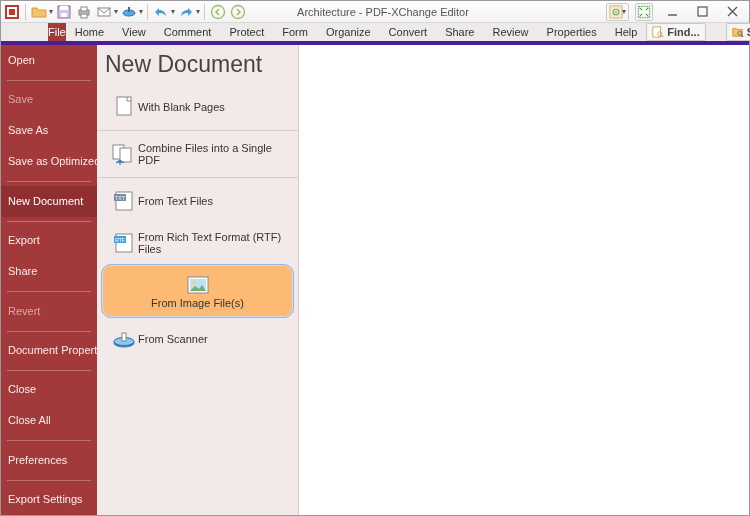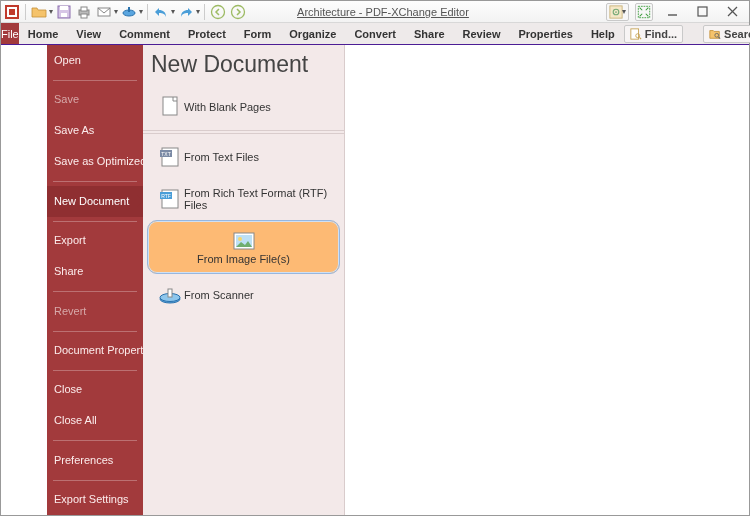--- a/index.html
+++ b/index.html
@@ -5,41 +5,41 @@
   * { box-sizing: border-box; margin: 0; padding: 0; font-family: "Segoe UI", Tahoma, sans-serif; }
   html, body { width: 750px; height: 516px; overflow: hidden; background: #fff; }
   .app { width: 750px; height: 516px; display: flex; flex-direction: column; border: 1px solid #999; }
 
   
   .titlebar { height: 22px; background: linear-gradient(#fdfdfd,#f3f3f3); display: flex; align-items: center; border-bottom: 1px solid #d8d8d8; position: relative; }
   .qat { display: flex; align-items: center; gap: 2px; padding-left: 2px; }
   .qat .ic { width: 18px; height: 18px; display: flex; align-items: center; justify-content: center; border-radius: 2px; }
   .qat .ic svg { width: 16px; height: 16px; }
   .qsep { width: 1px; height: 16px; background: #ccc; margin: 0 2px; }
-  .titlebar .title { position: absolute; left: 16px; right: 0; text-align: center; font-size: 11px; color: #555; pointer-events: none; text-decoration: underline; }
+  .titlebar .title { position: absolute; left: 16px; right: 0; text-align: center; font-size: 11px; color: #555; pointer-events: none; }
   .titlebar .winctrls { margin-left: auto; display: flex; align-items: center; gap: 4px; padding-right: 4px; }
   .winbtn { width: 26px; height: 18px; display: flex; align-items: center; justify-content: center; color: #555; }
   .winbtn svg { width: 11px; height: 11px; stroke: #555; }
   .drop { font-size: 8px; color: #555; margin-left: -1px; }
 
   
   .gearbox { display:flex; align-items:center; border:1px solid #c9c9c9; height:18px; padding:0 2px; margin-right:2px; background:#f7f7f7; border-radius:2px;}
   .gearbox svg { width:14px; height:14px; }
 
   
-  .menubar { height: 22px; background: #eeeaea; display: flex; align-items: stretch; border-bottom: 1px solid #4c1d95; font-size: 11px; color: #333; }
+  .menubar { height: 22px; background: #eeeaea; display: flex; align-items: stretch; border-bottom: 4px solid #4c1d95; font-size: 11px; color: #333; padding-left: 47px; }
   .filetab { width: 36px; background: #a23a3c; color: #fff; display: flex; align-items: center; justify-content: center; font-size: 11px; }
   .menus { display: flex; align-items: center; }
-  .menuitem { padding: 0 9px; line-height: 22px; cursor: default; font-weight: bold; }
+  .menuitem { padding: 0 9px; line-height: 22px; cursor: default; }
   .menuright { margin-left: auto; display: flex; align-items: center; padding-right: 4px; gap: 20px; font-weight: bold; }
   .findbtn { display: flex; align-items: center; gap: 3px; border: 1px solid #c9c9c9; background: #f7f4f4; height: 18px; padding: 0 5px; border-radius: 2px; font-size: 11px; color: #444; cursor: default; }
   .findbtn svg { width: 12px; height: 12px; }
 
   
-  .body { flex: 1; display: flex; background: #fff; overflow: hidden; margin-left: 46px; }
+  .body { flex: 1; display: flex; background: #fff; overflow: hidden; }
 
   
   .sidebar { width: 96px; background: #a23a3c; color: #fff; font-size: 11px; display: flex; flex-direction: column; padding-top: 0; overflow: hidden; }
   .sideitem { padding: 10px 7px 10px 7px; cursor: default; color: #fcecec; line-height: 1; white-space: nowrap; }
   .sideitem.dim { color: #d7a9a9; }
   .sideitem.sel { background: #8f2f31; color: #fff; position:relative; }
   .sideitem.sel::after { content:""; position:absolute; right:-6px; top:50%; transform:translateY(-50%); border:6px solid transparent; border-left-color:#8f2f31; }
   .sidesep { height: 1px; background: rgba(255,255,255,0.28); margin: 4px 6px; }
 
   
@@ -229,20 +229,31 @@
             <div class="opt">
               <div class="oic">
                 <svg viewBox="0 0 28 24">
                   <rect x="7" y="2" width="14" height="18" fill="#fff" stroke="#888"></rect>
                   <path d="M17 2v4h4" fill="none" stroke="#888"></path>
                 </svg>
               </div>
               <span>With Blank Pages</span>
             </div>
             <div class="optsep"></div>
+            <div class="opt">
+              <div class="oic">
+                <svg viewBox="0 0 28 24">
+                  <rect x="3" y="3" width="11" height="14" fill="#fff" stroke="#888"></rect>
+                  <rect x="10" y="6" width="11" height="14" fill="#fff" stroke="#888"></rect>
+                  <path d="M6 21l4-3 4 3" fill="#4a9ed8" stroke="#2a72ad"></path>
+                  <path d="M10 18v5" stroke="#2a72ad"></path>
+                </svg>
+              </div>
+              <span>Combine Files into a Single PDF</span>
+            </div>
             <div class="optsep"></div>
             <div class="opt">
               <div class="oic">
                 <svg viewBox="0 0 28 24">
                   <rect x="6" y="3" width="16" height="18" fill="#fff" stroke="#888"></rect>
                   <rect x="4" y="5" width="12" height="7" fill="#7b8aa5"></rect>
                   <text x="10" y="10.5" font-size="5" fill="#fff" text-anchor="middle" font-family="Arial">TXT</text>
                 </svg>
               </div>
               <span>From Text Files</span>

